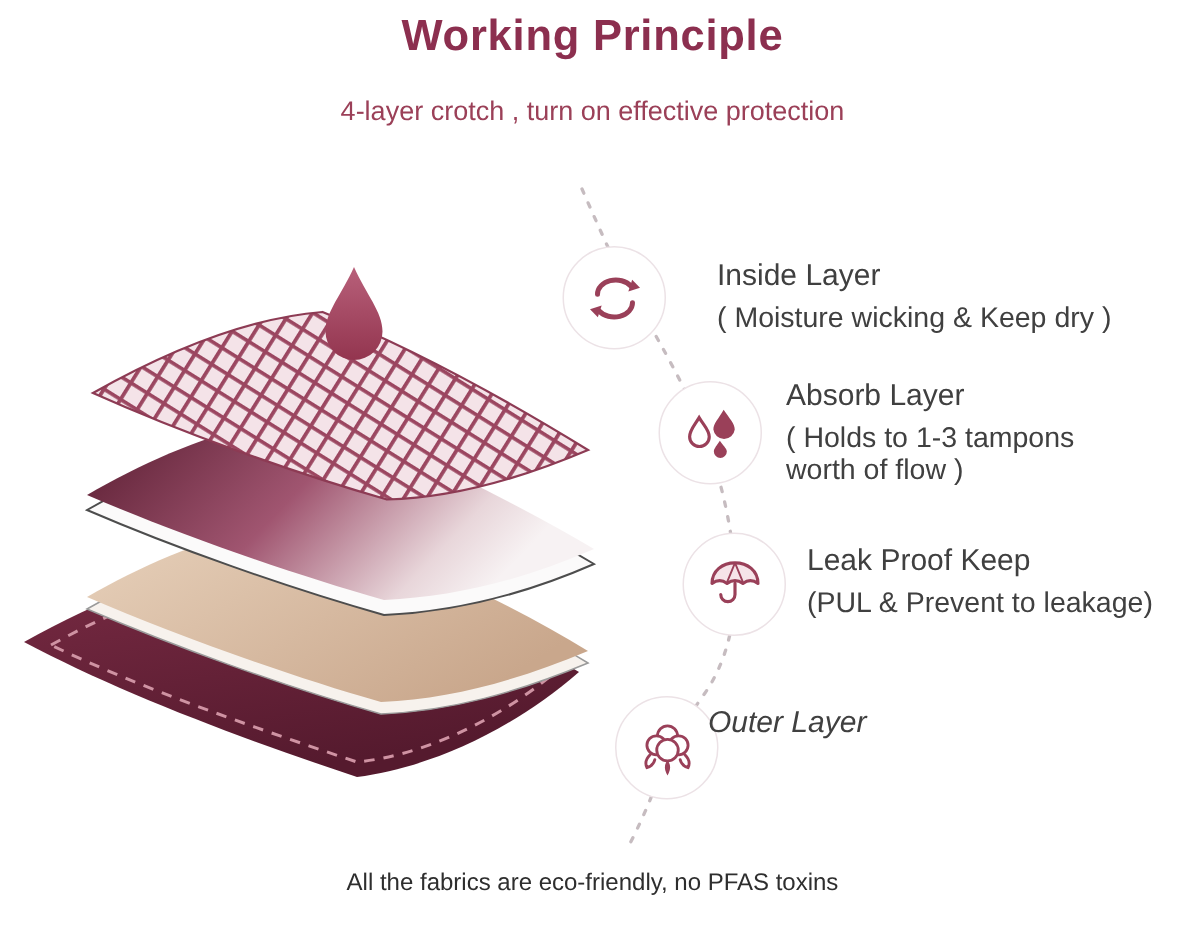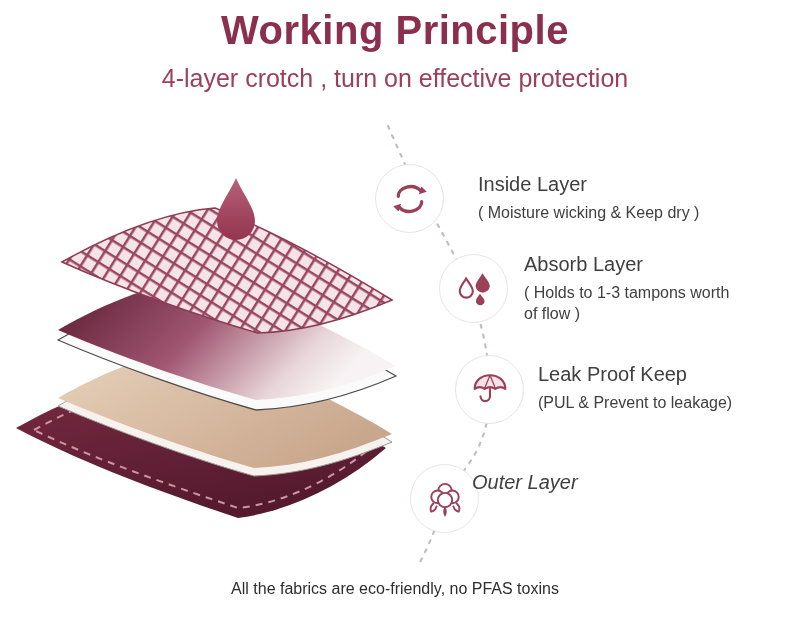--- a/index.html
+++ b/index.html
@@ -2,40 +2,40 @@
 <html><head>
 <meta charset="utf-8">
 <style>
   html,body { margin:0; padding:0; background:#fff; }
   .canvas {
     position:relative; width:790px; height:626px; background:#ffffff;
     font-family:"Liberation Sans", sans-serif; overflow:hidden;
   }
   .title {
     position:absolute; top:8px; left:0; width:100%; margin:0;
-    text-align:center; font-size:40px; font-weight:bold;
+    text-align:center; font-size:29px; font-weight:bold;
     color:#8c2f4f; letter-spacing:0.5px;
   }
   .subtitle {
     position:absolute; top:64px; left:0; width:100%; margin:0;
-    text-align:center; font-size:25px; font-weight:400; color:#9b4058;
+    text-align:center; font-size:18px; font-weight:400; color:#9b4058;
   }
   .footer-note {
     position:absolute; top:580px; left:0; width:100%; margin:0;
     text-align:center; font-size:16px; color:#2e2e2e;
   }
   svg.scene { position:absolute; left:0; top:0; }
   .badge {
     position:absolute; width:67px; height:67px; border-radius:50%;
     background:#ffffff; border:1px solid #ece2e6;
     display:flex; align-items:center; justify-content:center; z-index:3;
   }
   .itext { position:absolute; color:#404040; z-index:3; }
   .lname { font-size:20px; line-height:24px; }
-  .ldesc { font-size:16px; margin-top:6px; line-height:21px; }
+  .ldesc { font-size:19px; margin-top:6px; line-height:21px; }
   .w215 { width:218px; }
 </style>
 </head>
 <body>
 
 <div class="canvas">
 
   <h1 class="title">Working Principle</h1>
   <h2 class="subtitle">4-layer crotch , turn on effective protection</h2>
 

